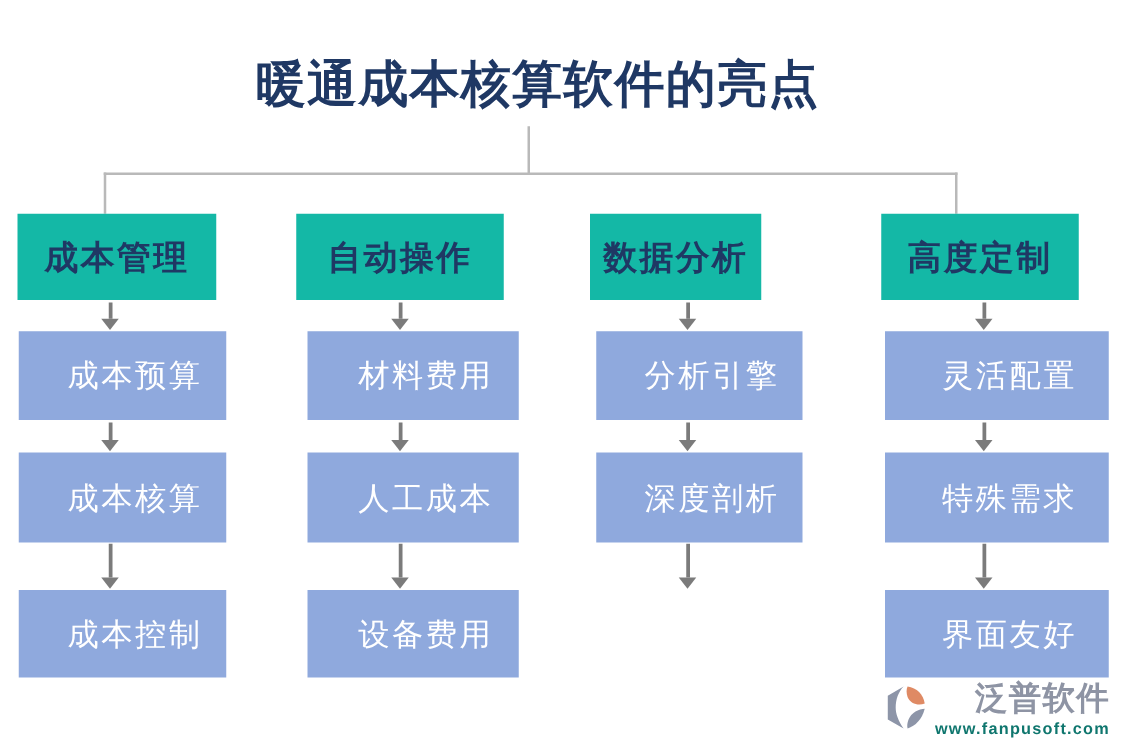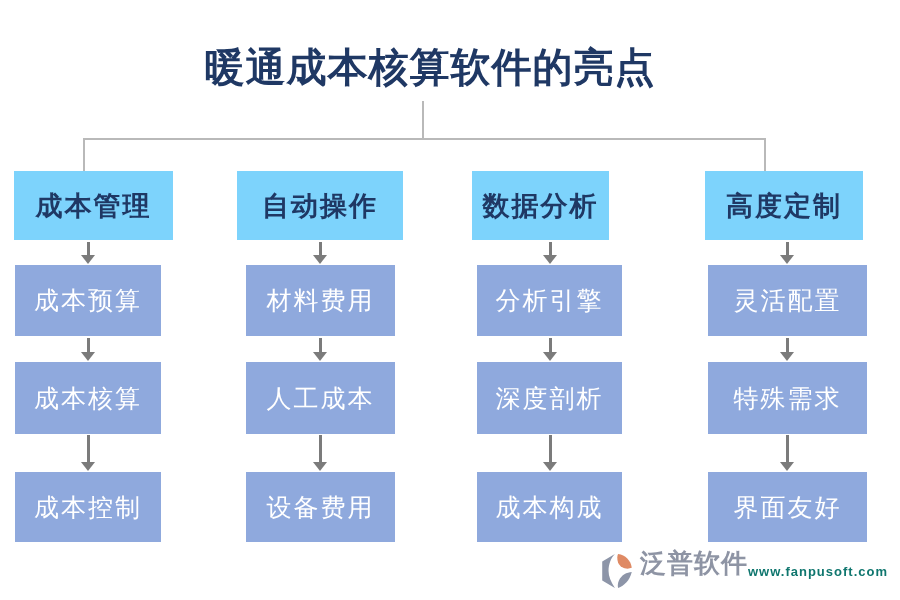--- a/index.html
+++ b/index.html
@@ -13,47 +13,47 @@
     font-size:40px;font-weight:700;color:#1f3864;letter-spacing:1px;line-height:1.1;
   }
   
   .line{position:absolute;background:#b9b9b9;}
   .v-title{left:422px;top:101px;width:2px;height:38px;}
   .h-main {left:83px;top:138px;width:683px;height:2px;}
   .v-left {left:83px;top:138px;width:2px;height:33px;}
   .v-right{left:764px;top:138px;width:2px;height:33px;}
   
   .hbox{
-    position:absolute;top:171px;height:69px;background:#7dd3fc;
+    position:absolute;top:171px;height:69px;background:#14b8a6;
     display:flex;align-items:center;justify-content:center;
     color:#1f3864;font-size:27px;font-weight:600;letter-spacing:2px;
   }
   .cbox{
     position:absolute;background:#8fa9dd;
     display:flex;align-items:center;justify-content:center;
-    color:#ffffff;font-size:25px;font-weight:500;letter-spacing:2px;
+    color:#ffffff;font-size:25px;font-weight:500;letter-spacing:2px;padding-left:20px;
   }
   .c1h{left:14px;width:159px;}  .c2h{left:237px;width:166px;}
   .c3h{left:472px;width:137px;} .c4h{left:705px;width:158px;}
   .c1r{left:15px;width:146px;}  .c2r{left:246px;width:149px;}
   .c3r{left:477px;width:145px;} .c4r{left:708px;width:159px;}
   .row1{top:265px;height:71px;} .row2{top:362px;height:72px;} .row3{top:472px;height:70px;}
   
   .arrow{position:absolute;width:14px;display:flex;flex-direction:column;align-items:center;}
   .arrow .shaft{flex:1;width:3px;background:#7b7b7b;}
   .arrow .head{
     width:0;height:0;border-left:7px solid transparent;border-right:7px solid transparent;
     border-top:9px solid #7b7b7b;
   }
   .ax1{left:81px;}  .ax2{left:313px;} .ax3{left:543px;} .ax4{left:780px;}
   .ay1{top:242px;height:22px;} .ay2{top:338px;height:23px;} .ay3{top:435px;height:36px;}
   
   .logo{position:absolute;right:12px;bottom:10px;display:flex;align-items:flex-start;}
   .logo-icon{width:38px;height:38px;margin-right:4px;margin-top:2px;}
-  .logo-txt{display:flex;flex-direction:row;align-items:flex-end;}
+  .logo-txt{display:flex;flex-direction:column;align-items:flex-end;}
   .brand{font-size:26px;font-weight:700;color:#8e94a4;letter-spacing:1px;line-height:1.1;}
   .site{font-size:13px;font-weight:700;color:#0f766e;letter-spacing:1px;margin-top:1px;
         font-family:"Liberation Sans","DejaVu Sans",sans-serif;}
 </style>
 </head>
 <body>
 
 <div id="stage">
 
   <div class="title">暖通成本核算软件的亮点</div>
@@ -71,21 +71,20 @@
   <div class="cbox c1r row1">成本预算</div>
   <div class="cbox c1r row2">成本核算</div>
   <div class="cbox c1r row3">成本控制</div>
 
   <div class="cbox c2r row1">材料费用</div>
   <div class="cbox c2r row2">人工成本</div>
   <div class="cbox c2r row3">设备费用</div>
 
   <div class="cbox c3r row1">分析引擎</div>
   <div class="cbox c3r row2">深度剖析</div>
-  <div class="cbox c3r row3">成本构成</div>
 
   <div class="cbox c4r row1">灵活配置</div>
   <div class="cbox c4r row2">特殊需求</div>
   <div class="cbox c4r row3">界面友好</div>
 
   <div class="arrow ax1 ay1">
       <div class="shaft"></div>
       <div class="head"></div>
     </div>
   <div class="arrow ax1 ay2">

